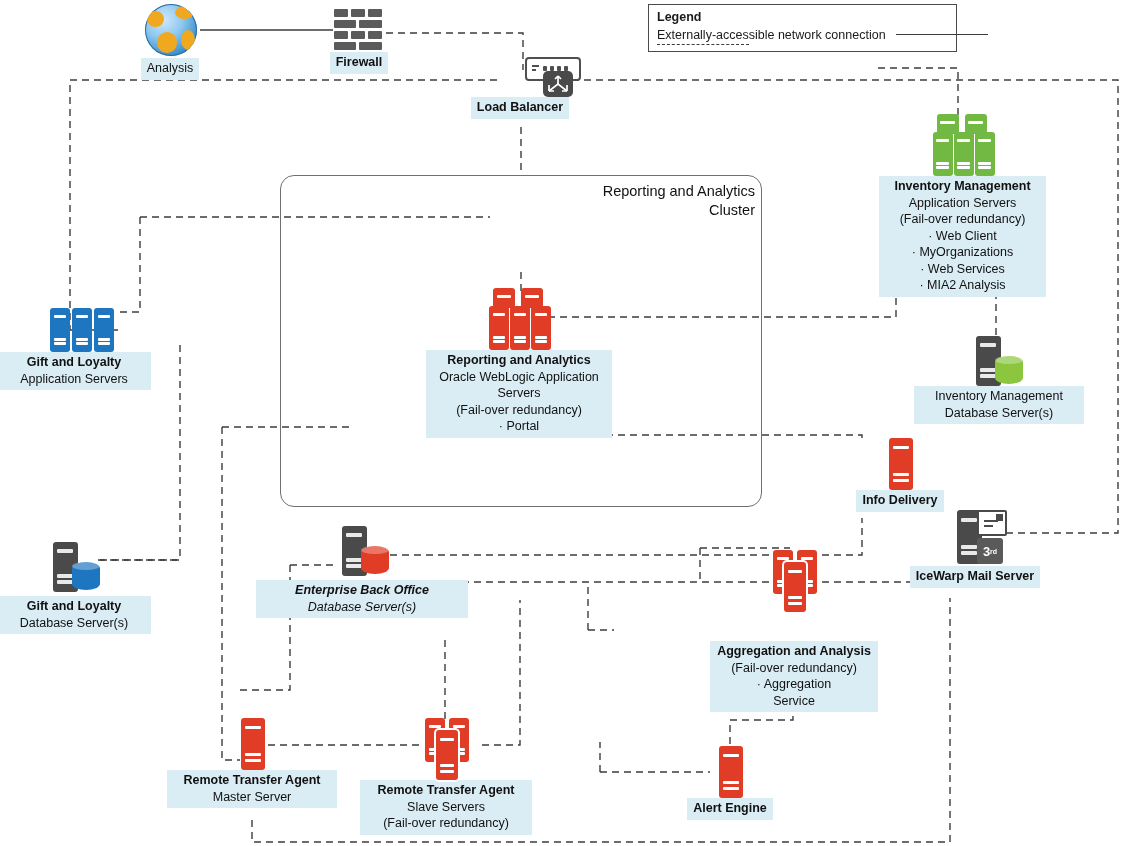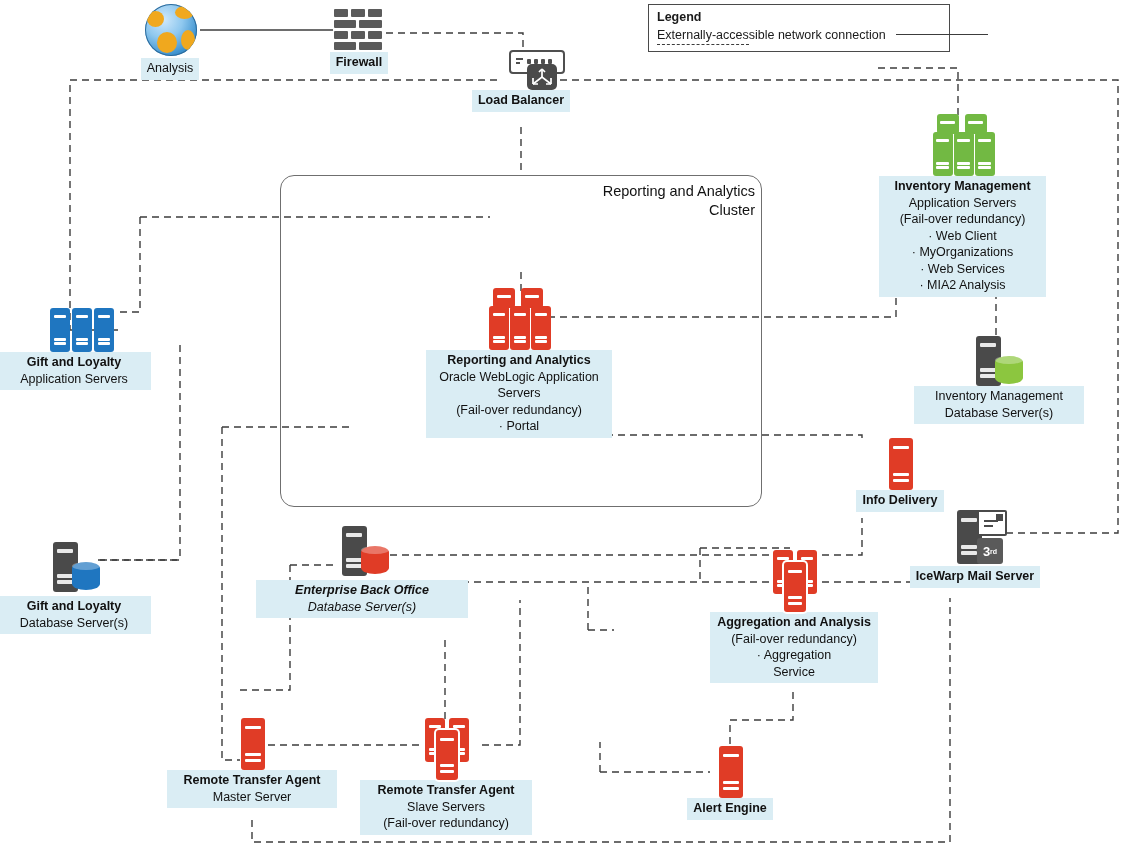--- a/index.html
+++ b/index.html
@@ -145,21 +145,21 @@
     color:#111111;
     line-height:1.28;
     white-space:pre-line;
   }
 
   
   #legend{
     position:absolute;
     border:1px solid #4a4a4a;
     background:#ffffff;
-    padding:4px 4px 5px 8px;
+    padding:4px 11px 5px 8px;
   }
   #legend .lgtitle{ font-weight:bold; font-size:12.5px; line-height:1.35; }
   #legend .lgrow{
     display:flex; align-items:center; justify-content:space-between;
     font-size:12.5px; line-height:1.45; gap:10px;
   }
   #legend .lgrow span.txt{ white-space:nowrap; }
   #legend .sample{ width:92px; height:1px; flex:none; }
   #legend .sample.solid{ border-top:1.4px solid #3c3c3c; }
   #legend .sample.dashed{ border-top:1.8px dashed #3c3c3c; }
@@ -276,21 +276,21 @@
         <i style="left:36px; top:23px; width:14px; height:8px;"></i>
         <i style="left:2px;  top:34px; width:22px; height:8px;"></i>
         <i style="left:27px; top:34px; width:23px; height:8px;"></i>
       </div>
     </div>
     <div class="label">
       <span class="hd">Firewall</span>
     </div>
   </div>
 
-  <div class="node" style="left:473px; top:50px; width:96px;">
+  <div class="node" style="left:473px; top:57px; width:96px;align-items:flex-end;">
     <div class="glyph" style="width:64px; height:40px;">
       <div class="lbsw" style="left:20px; top:0px; width:52px; height:20px;">
         <div class="dash"></div>
         <div class="dash2"></div>
         <div class="dot" style="left:16px;"></div>
         <div class="dot" style="left:23px;"></div>
         <div class="dot" style="left:30px;"></div>
         <div class="dot" style="left:37px;"></div>
       </div>
       <div class="lbbadge" style="left:38px; top:14px; width:30px; height:26px;">
@@ -499,21 +499,21 @@
         <span class="bar t"></span>
           <span class="bar b1"></span>
           <span class="bar b2"></span>
       </div>
       <div class="srv" style="left:23px; top:12px; width:22px; height:50px; background:#e03c26; box-shadow:0 0 0 2px #ffffff;">
         <span class="bar t"></span>
           <span class="bar b1"></span>
           <span class="bar b2"></span>
       </div>
     </div>
-    <div class="label" style="width:156px;">
+    <div class="label" style="width:156px;margin-top:29px;">
       <span class="hd">Aggregation and Analysis</span>
       <span class="ln">(Fail-over redundancy)</span>
       <span class="ln">· Aggregation</span>
       <span class="ln">Service</span>
     </div>
   </div>
 
   <div class="node" style="left:173px; top:718px; width:158px;">
     <div class="glyph" style="width:30px; height:52px;">
       <div class="srv" style="left:4px; top:0px; width:24px; height:52px; background:#e03c26;">

